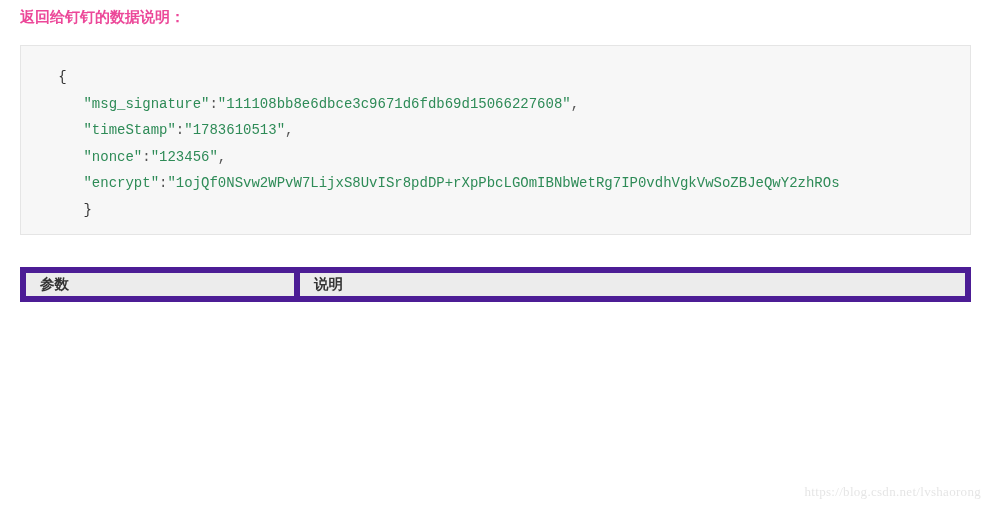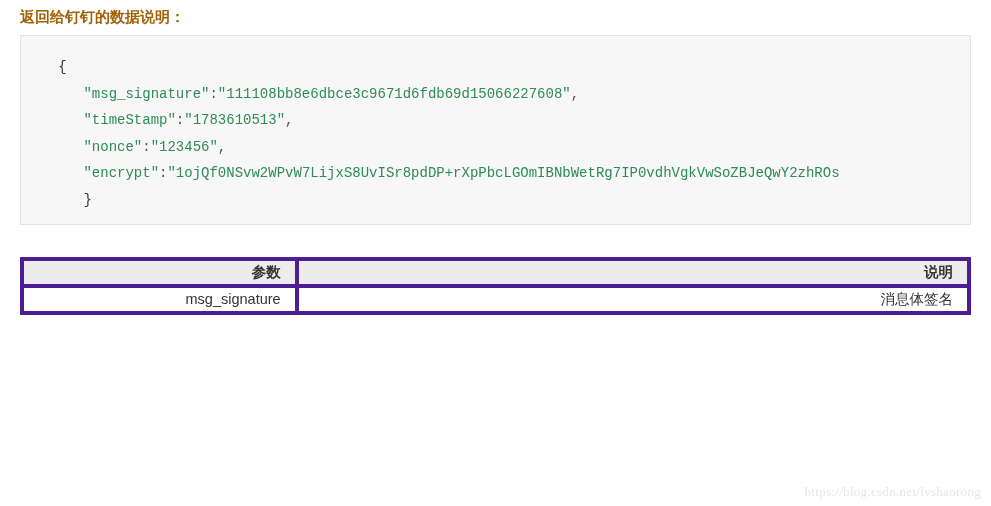--- a/index.html
+++ b/index.html
@@ -10,22 +10,22 @@
     body {
       font-family: "Microsoft YaHei", "PingFang SC", Arial, sans-serif;
       background: #ffffff;
       padding: 8px 20px 20px 20px;
       color: #333;
       width: 991px;
     }
     .section-title {
       font-size: 15px;
       font-weight: bold;
-      margin-bottom: 8px;
-      color: #a16207;
+      margin-bottom: 18px;
+      color: #ec4899;
     }
     .code-block {
       background: #f7f7f7;
       border: 1px solid #e5e5e5;
       padding: 18px 12px 10px 12px;
       margin-bottom: 32px;
       overflow-x: auto;
     }
     .code-block::-webkit-scrollbar {
       height: 10px;
@@ -55,23 +55,23 @@
     .json-brace {
       color: #333;
     }
     table {
       width: 100%;
       border-collapse: collapse;
       border: 1px solid #ddd;
       font-size: 14.5px;
     }
     th, td {
-      border: 4px solid #4c1d95;
+      border: 6px solid #4c1d95;
       padding: 2px 14px;
-      text-align: right;
+      text-align: left;
       vertical-align: middle;
     }
     th {
       background: #ececec;
       font-weight: bold;
       color: #333;
     }
     td {
       color: #333;
     }
@@ -111,20 +111,16 @@
 </div>
 
 <table>
   <thead>
     <tr>
       <th class="col-param">参数</th>
       <th class="col-desc">说明</th>
     </tr>
   </thead>
   <tbody>
-    <tr>
-      <td>msg_signature</td>
-      <td>消息体签名</td>
-    </tr>
   </tbody>
 </table>
 
 <div class="watermark">https://blog.csdn.net/lvshaorong</div>
 
 </body></html>

